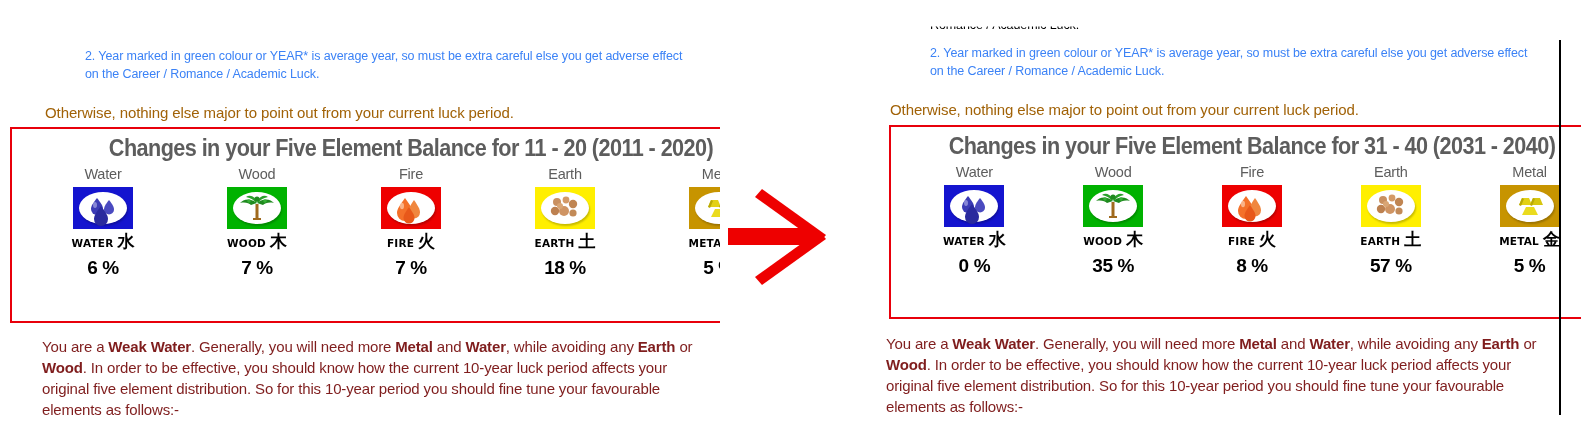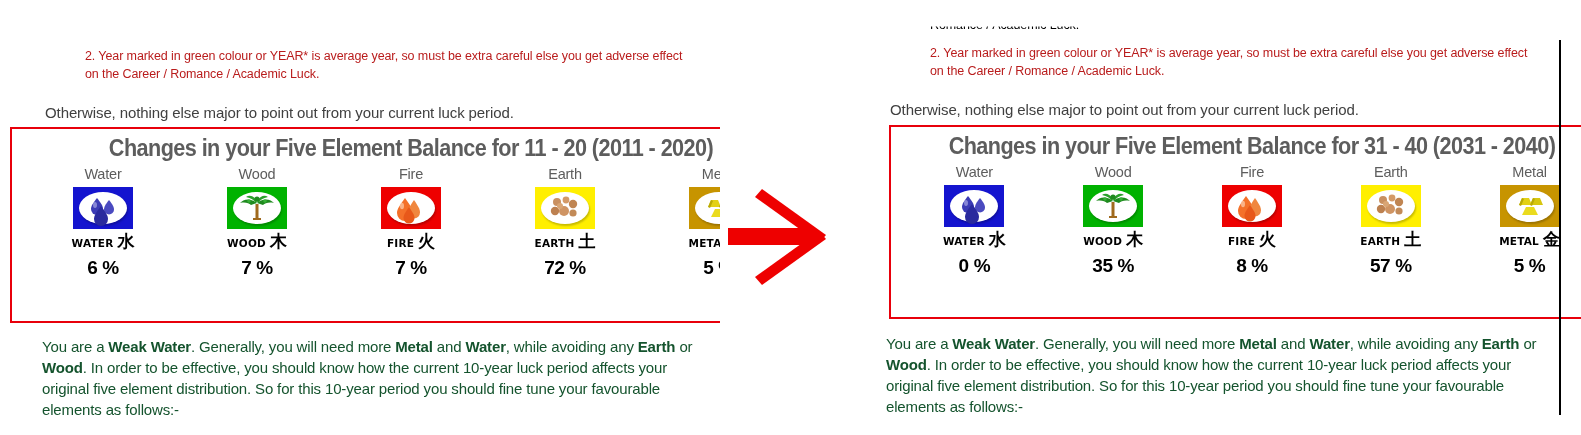--- a/index.html
+++ b/index.html
@@ -33,38 +33,38 @@
     width: 2px;
     height: 375px;
     background: #000000;
   }
 
   
   .note {
     position: absolute;
     font-size: 12.5px;
     line-height: 18px;
-    color: #b91c1c;
+    color: #3b82f6;
     letter-spacing: -0.1px;
     white-space: nowrap;
   }
   .clipped-note {
     position: absolute;
     font-size: 12.5px;
     line-height: 18px;
     color: #000000;
     letter-spacing: -0.1px;
     white-space: nowrap;
     clip-path: inset(58% 0 0 0);
   }
   .otherwise {
     position: absolute;
     font-size: 15px;
     line-height: 20px;
-    color: #404040;
+    color: #a16207;
     letter-spacing: -0.1px;
     white-space: nowrap;
   }
 
   
   .balance-box {
     position: absolute;
     border: 2px solid #e8000b;
     background: #ffffff;
     box-sizing: border-box;
@@ -155,21 +155,21 @@
     font-size: 19px;
     font-weight: bold;
     letter-spacing: -0.4px;
   }
 
   
   .summary {
     position: absolute;
     font-size: 15px;
     line-height: 21px;
-    color: #14532d;
+    color: #7f1d1d;
     letter-spacing: -0.15px;
   }
   .summary b { font-weight: bold; }
 
   
   .arrow-wrap {
     position: absolute;
     left: 722px;
     top: 183px;
     width: 112px;
@@ -261,21 +261,21 @@
             <circle cx="20" cy="24" r="4.2" fill="#bd8150"></circle>
             <circle cx="29" cy="24" r="5" fill="#cf9463"></circle>
             <circle cx="38" cy="26" r="3.6" fill="#c28a58"></circle>
             <circle cx="25" cy="19" r="3" fill="#d9a574"></circle>
           </svg>
         </div>
         <div class="element-cn">
           <span class="cn-latin">EARTH</span>
           <span class="cn-han">土</span>
         </div>
-        <div class="element-pct">72 %</div>
+        <div class="element-pct">18 %</div>
       </div>
 
       <div class="element-cell">
         <div class="element-name">Metal</div>
         <div class="icon-tile tile-metal">
           <div class="plate"></div>
           <svg width="60" height="42" viewBox="0 0 60 42">
             <path d="M22 13 l7 0 l3 7 l-13 0 z" fill="#e3d114"></path>
             <path d="M33 13 l7 0 l3 7 l-13 0 z" fill="#d7c60f"></path>
             <path d="M26 22 l8 0 l4 8 l-16 0 z" fill="#eadb1e"></path>

